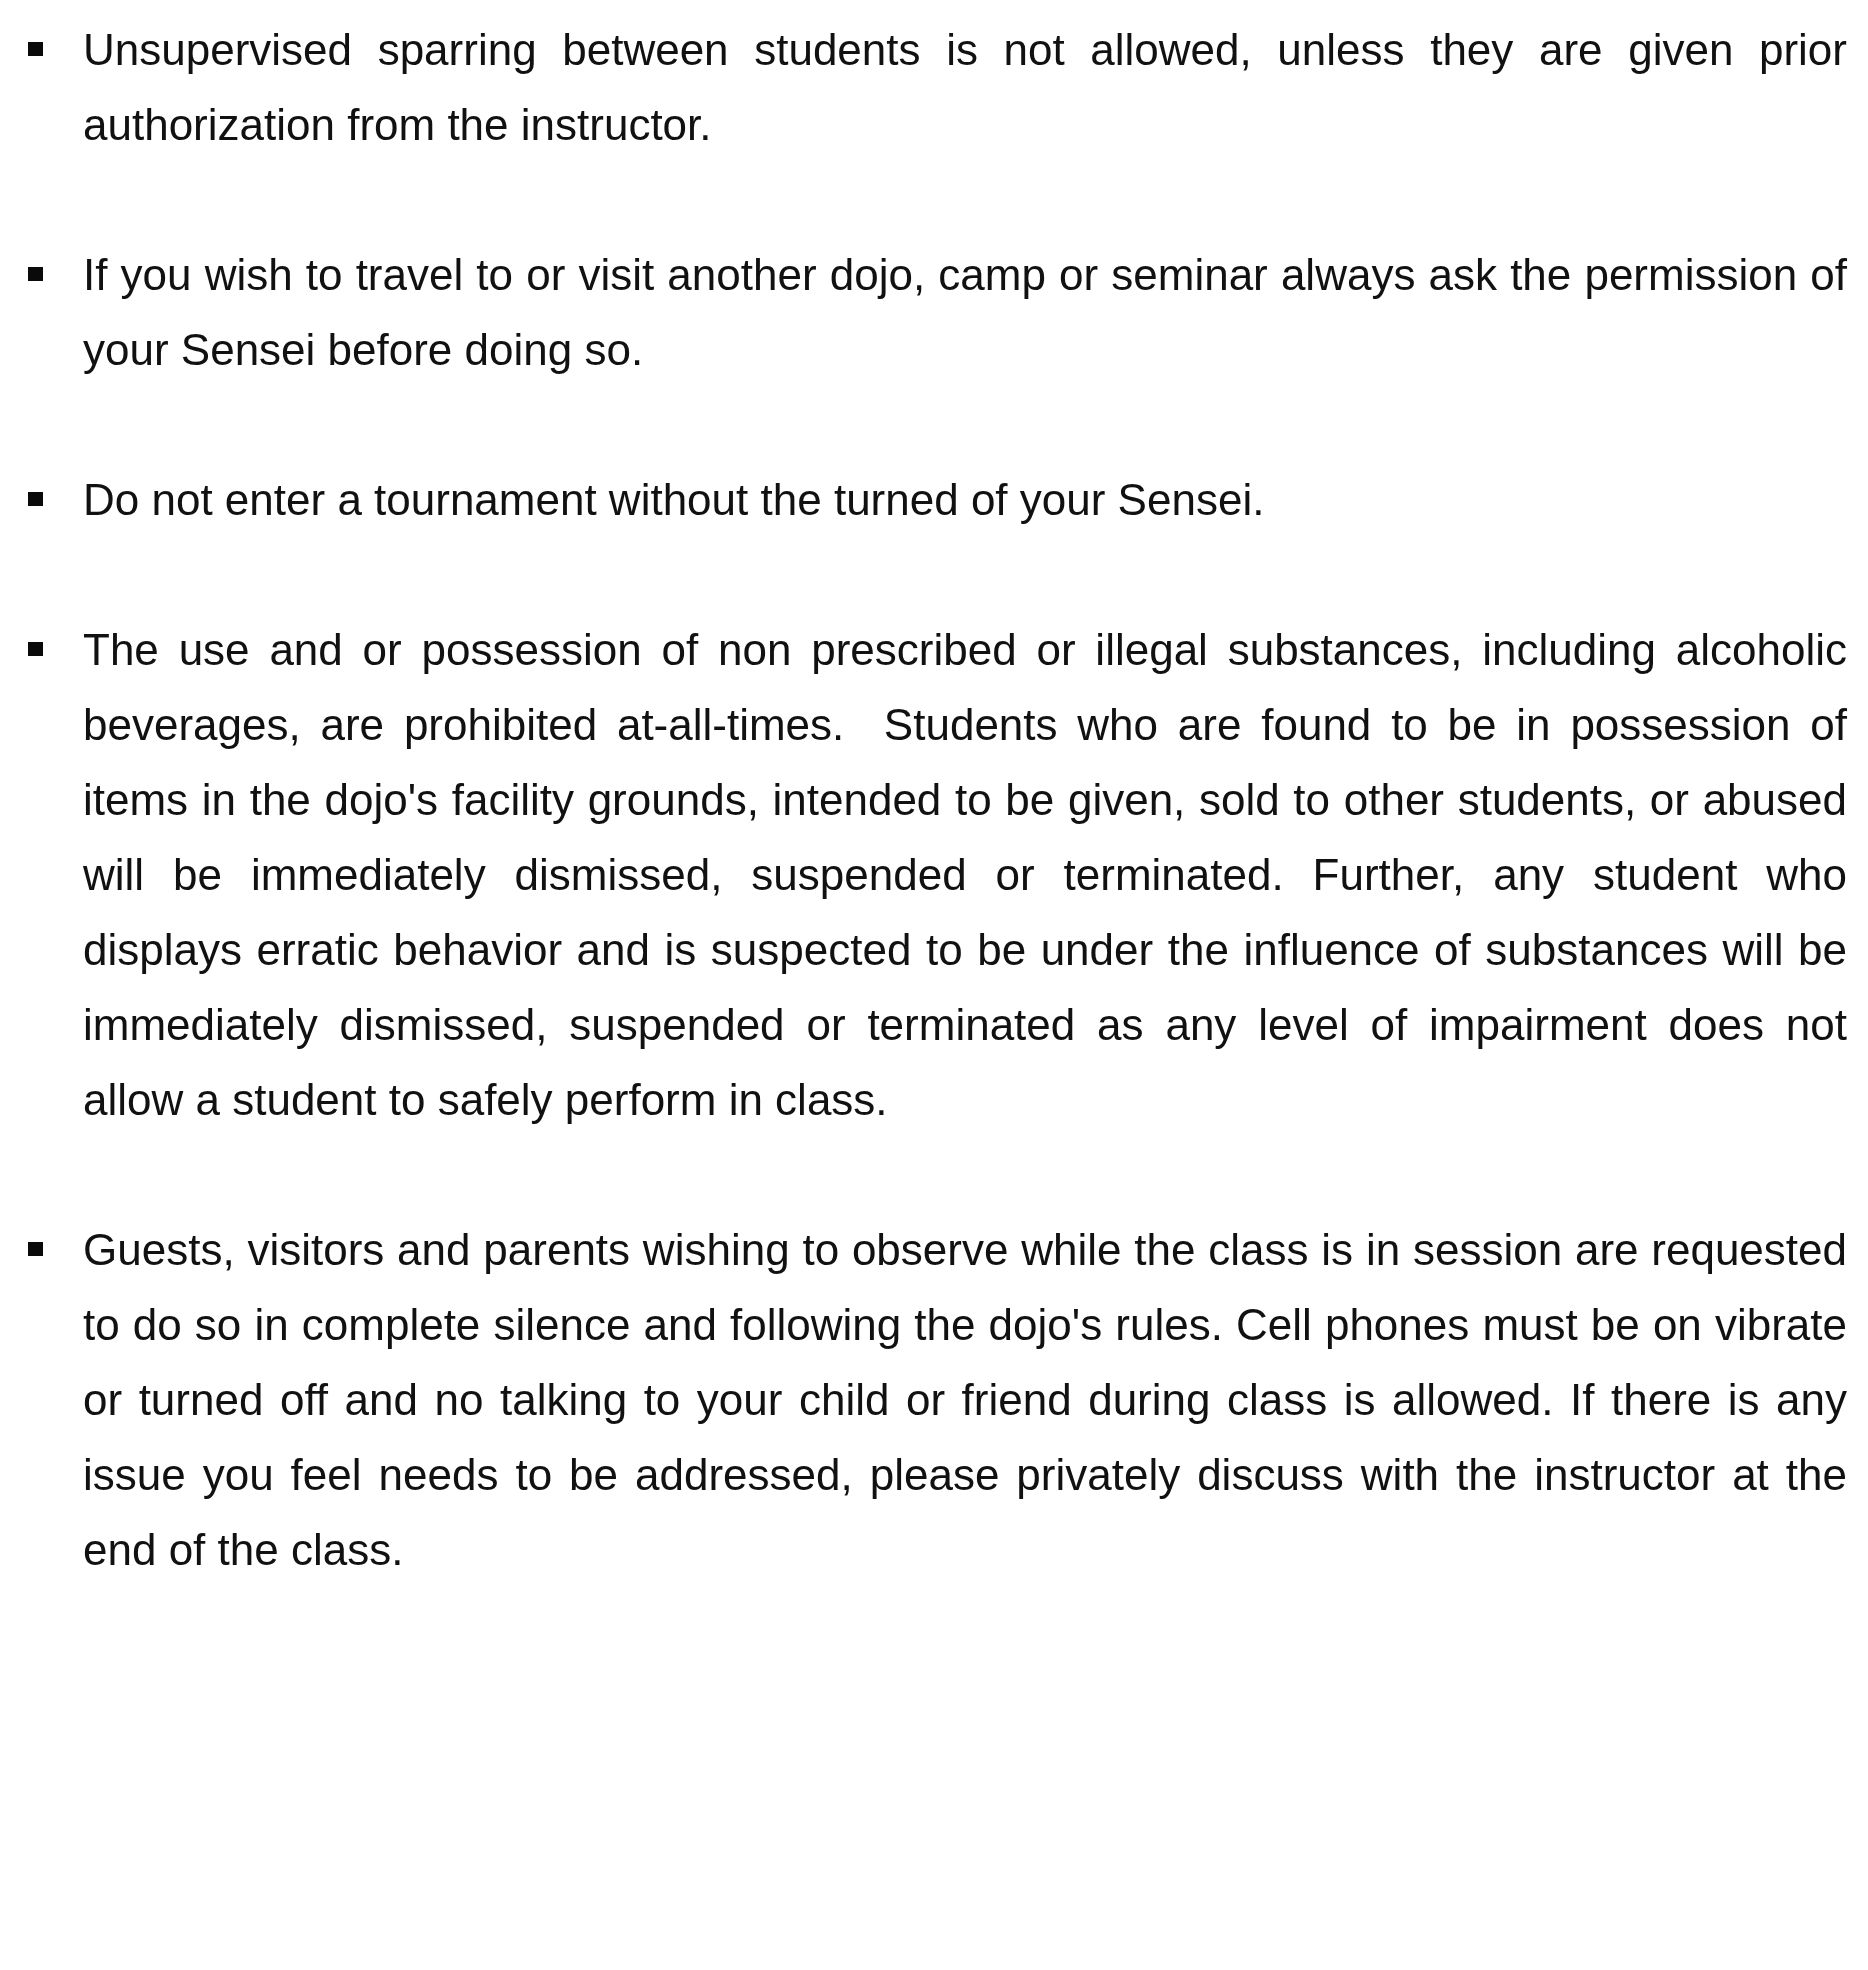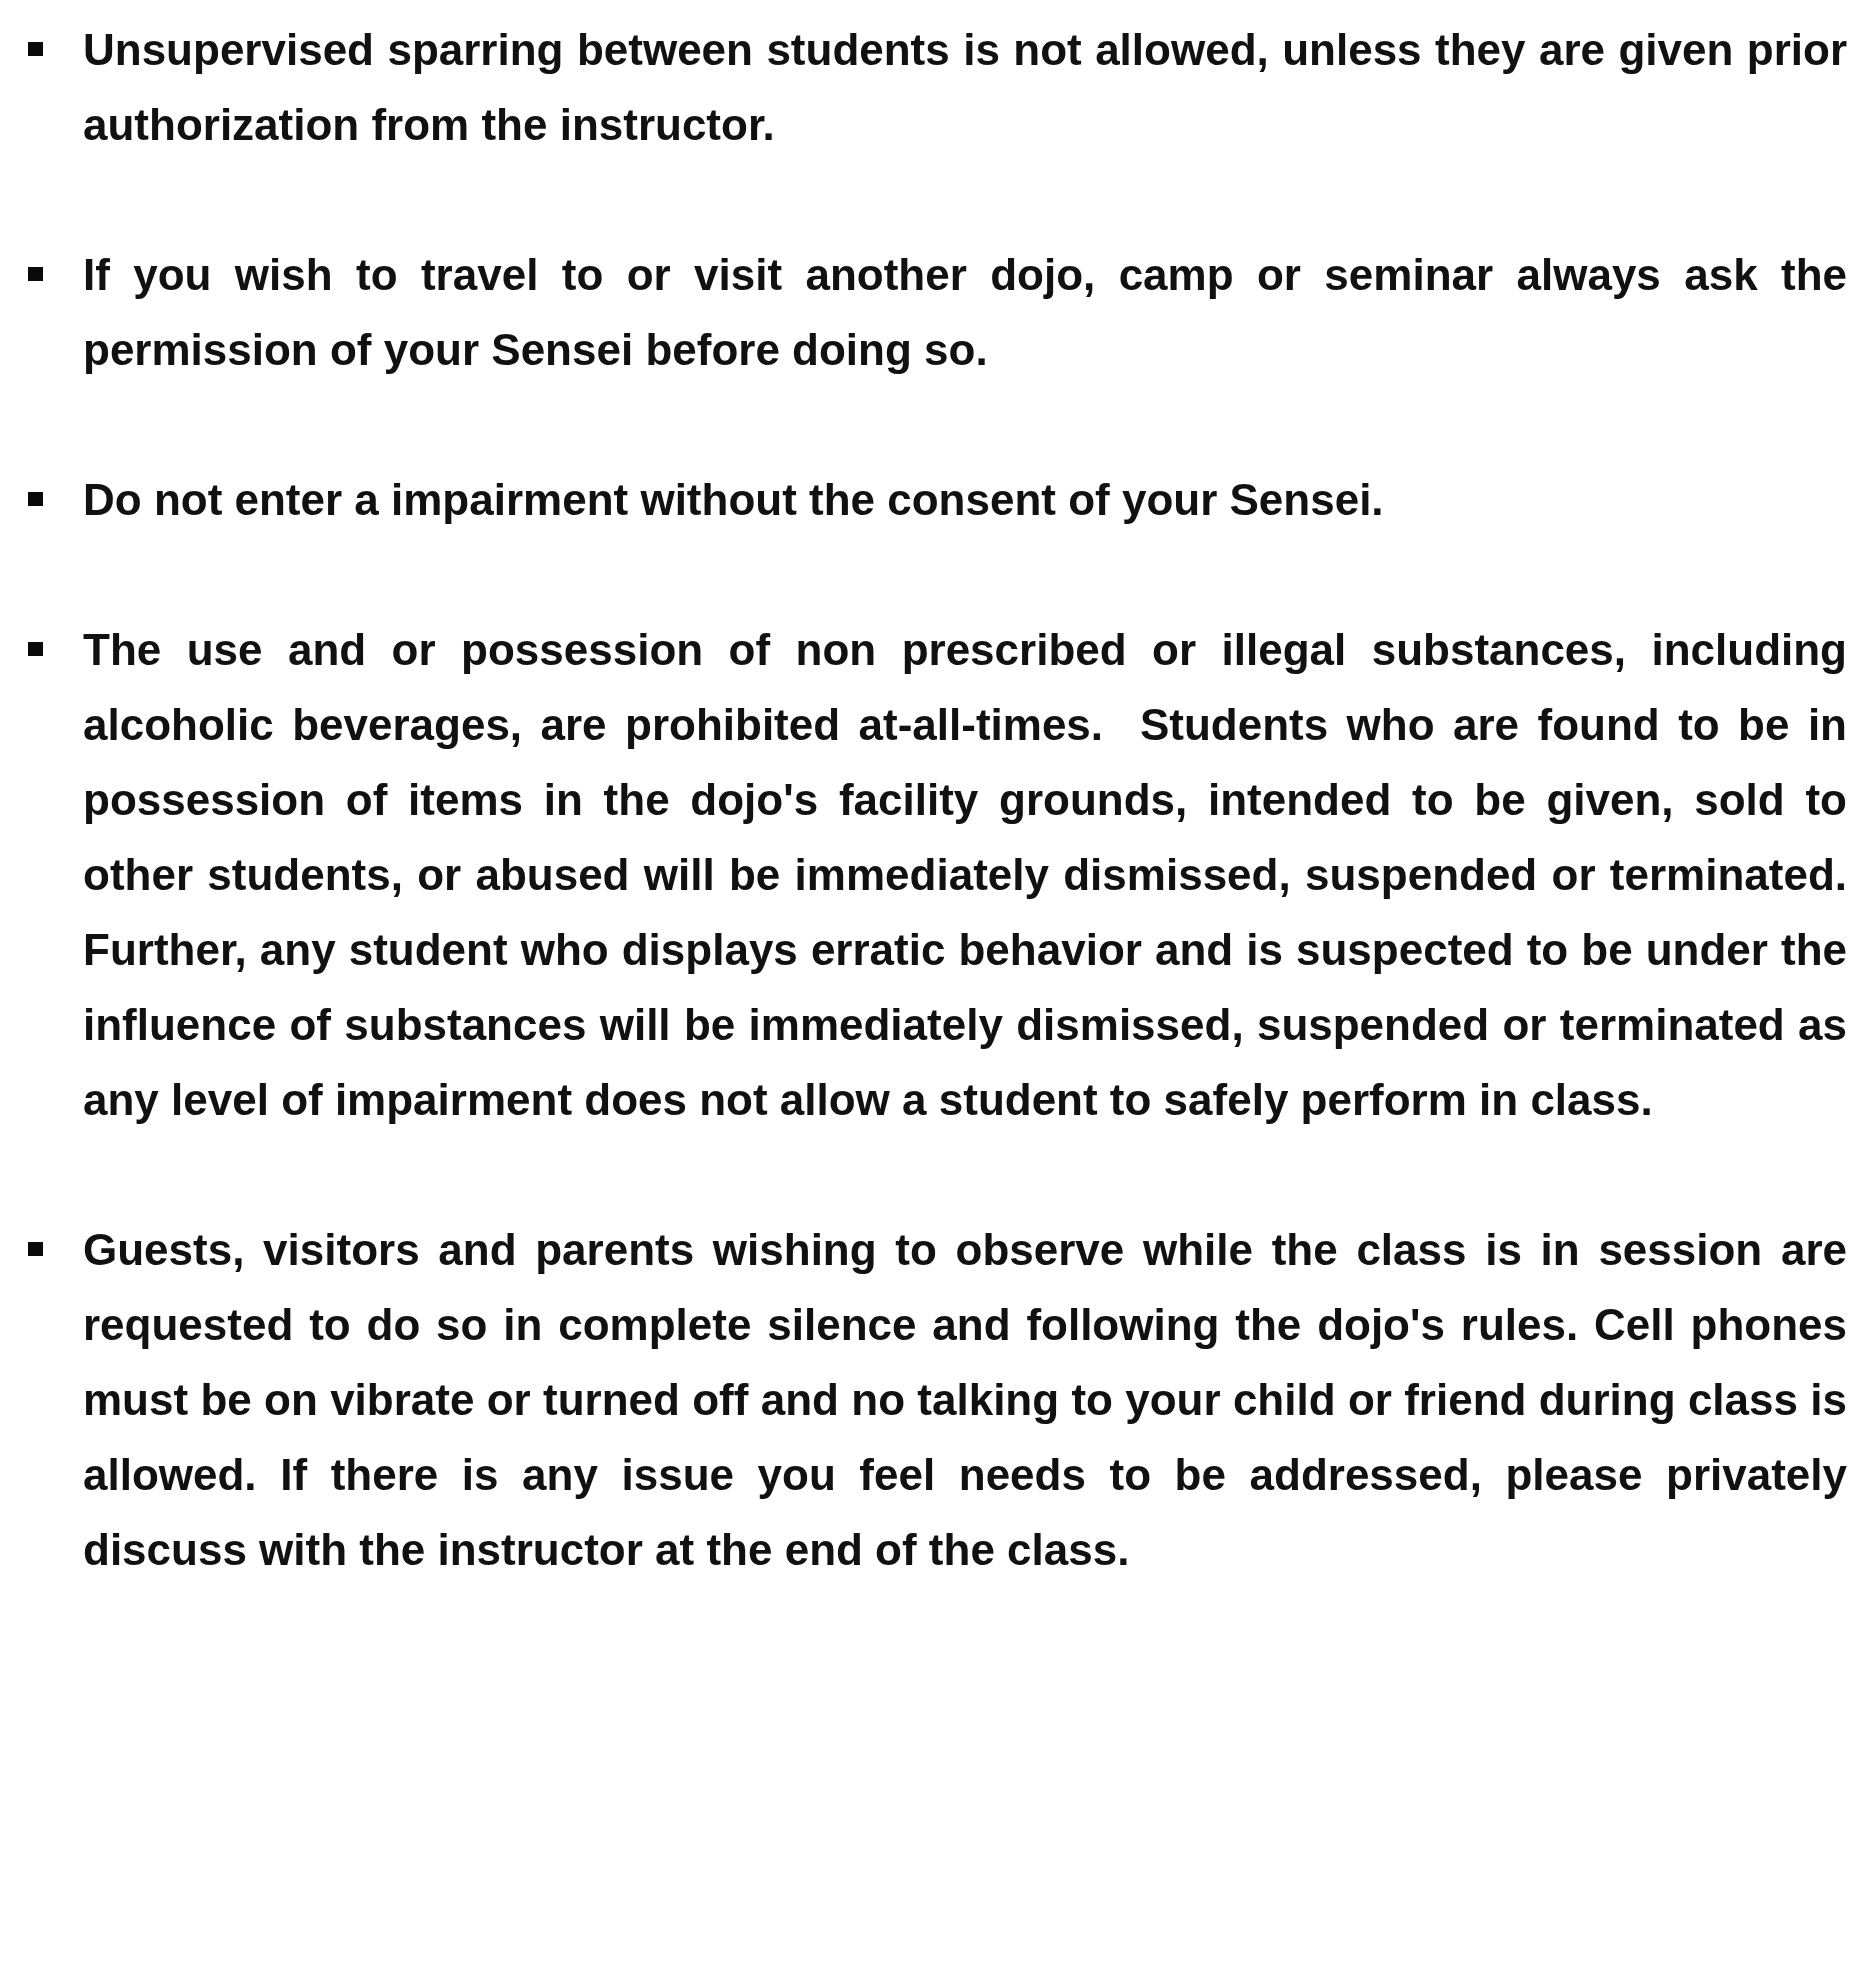--- a/index.html
+++ b/index.html
@@ -35,21 +35,21 @@
     left: 28px;
     top: 30px;
     width: 14.6px;
     height: 14.6px;
     background: #0a0a0a;
   }
   .rule-text {
     margin: 0;
     font-size: 44px;
     line-height: 75px;
-    font-weight: 700;
+    font-weight: 400;
     color: #111111;
     text-align: justify;
     text-justify: inter-word;
     letter-spacing: 0;
     word-spacing: normal;
     -webkit-hyphens: none;
     hyphens: none;
   }
 </style>
 </head>
@@ -60,21 +60,21 @@
     <li class="rule">
       <span class="bullet"></span>
       <p class="rule-text">Unsupervised sparring between students is not allowed, unless they are given prior authorization from the instructor.</p>
     </li>
     <li class="rule">
       <span class="bullet"></span>
       <p class="rule-text">If you wish to travel to or visit another dojo, camp or seminar always ask the permission of your Sensei before doing so.</p>
     </li>
     <li class="rule">
       <span class="bullet"></span>
-      <p class="rule-text">Do not enter a impairment without the consent of your Sensei.</p>
+      <p class="rule-text">Do not enter a tournament without the turned of your Sensei.</p>
     </li>
     <li class="rule">
       <span class="bullet"></span>
       <p class="rule-text">The use and or possession of non prescribed or illegal substances, including alcoholic beverages, are prohibited at-all-times.&nbsp; Students who are found to be in possession of items in the dojo's facility grounds, intended to be given, sold to other students, or abused will be immediately dismissed, suspended or terminated. Further, any student who displays erratic behavior and is suspected to be under the influence of substances will be immediately dismissed, suspended or terminated as any level of impairment does not allow a student to safely perform in class.</p>
     </li>
     <li class="rule">
       <span class="bullet"></span>
       <p class="rule-text">Guests, visitors and parents wishing to observe while the class is in session are requested to do so in complete silence and following the dojo's rules. Cell phones must be on vibrate or turned off and no talking to your child or friend during class is allowed. If there is any issue you feel needs to be addressed, please privately discuss with the instructor at the end of the class.</p>
     </li>
   </ul>

